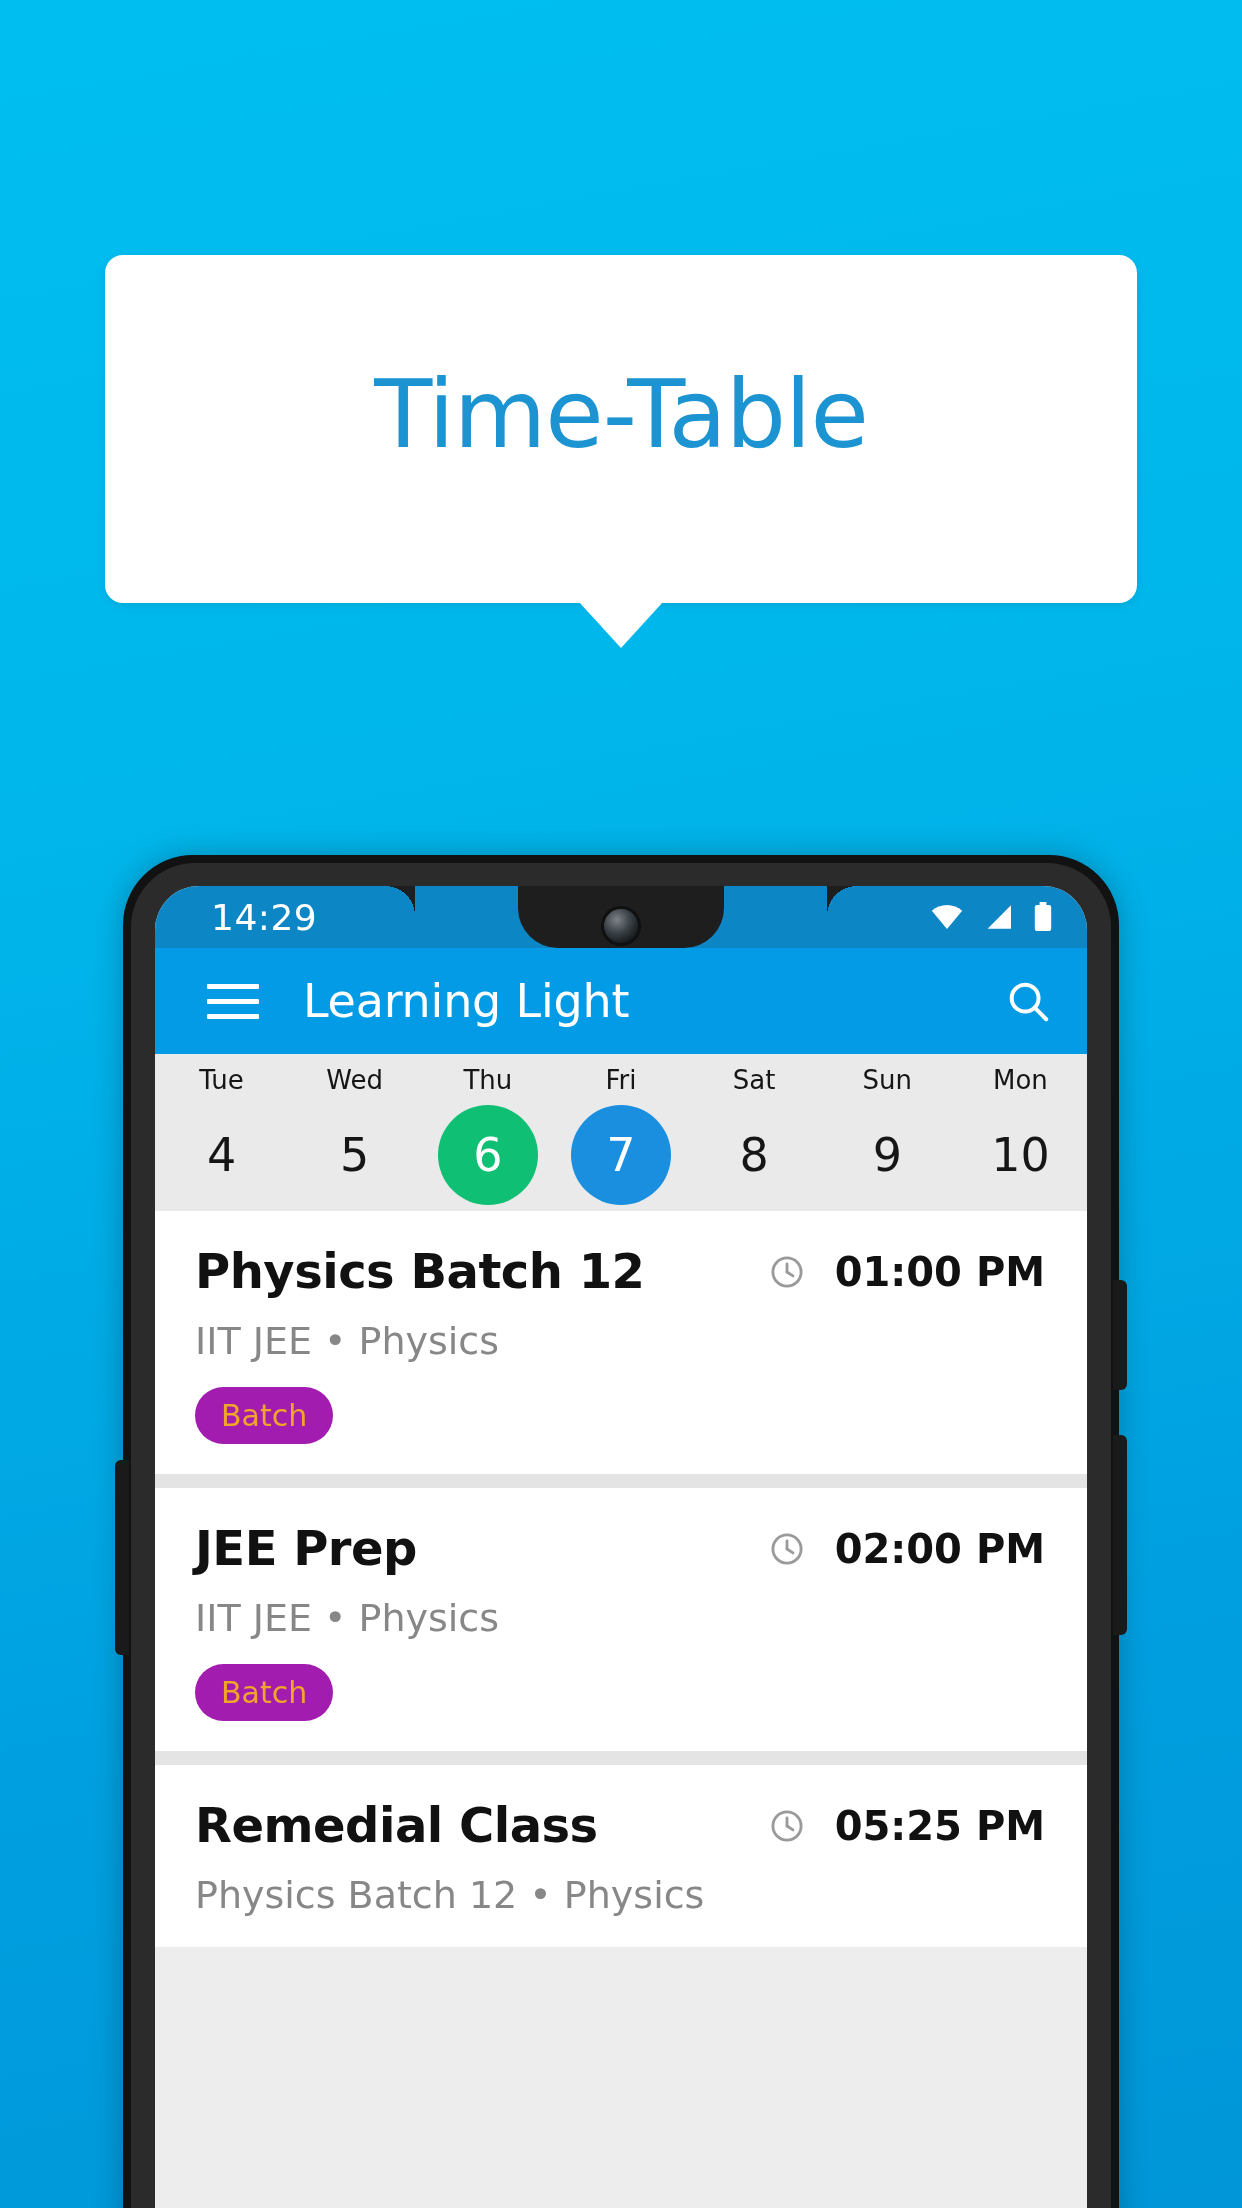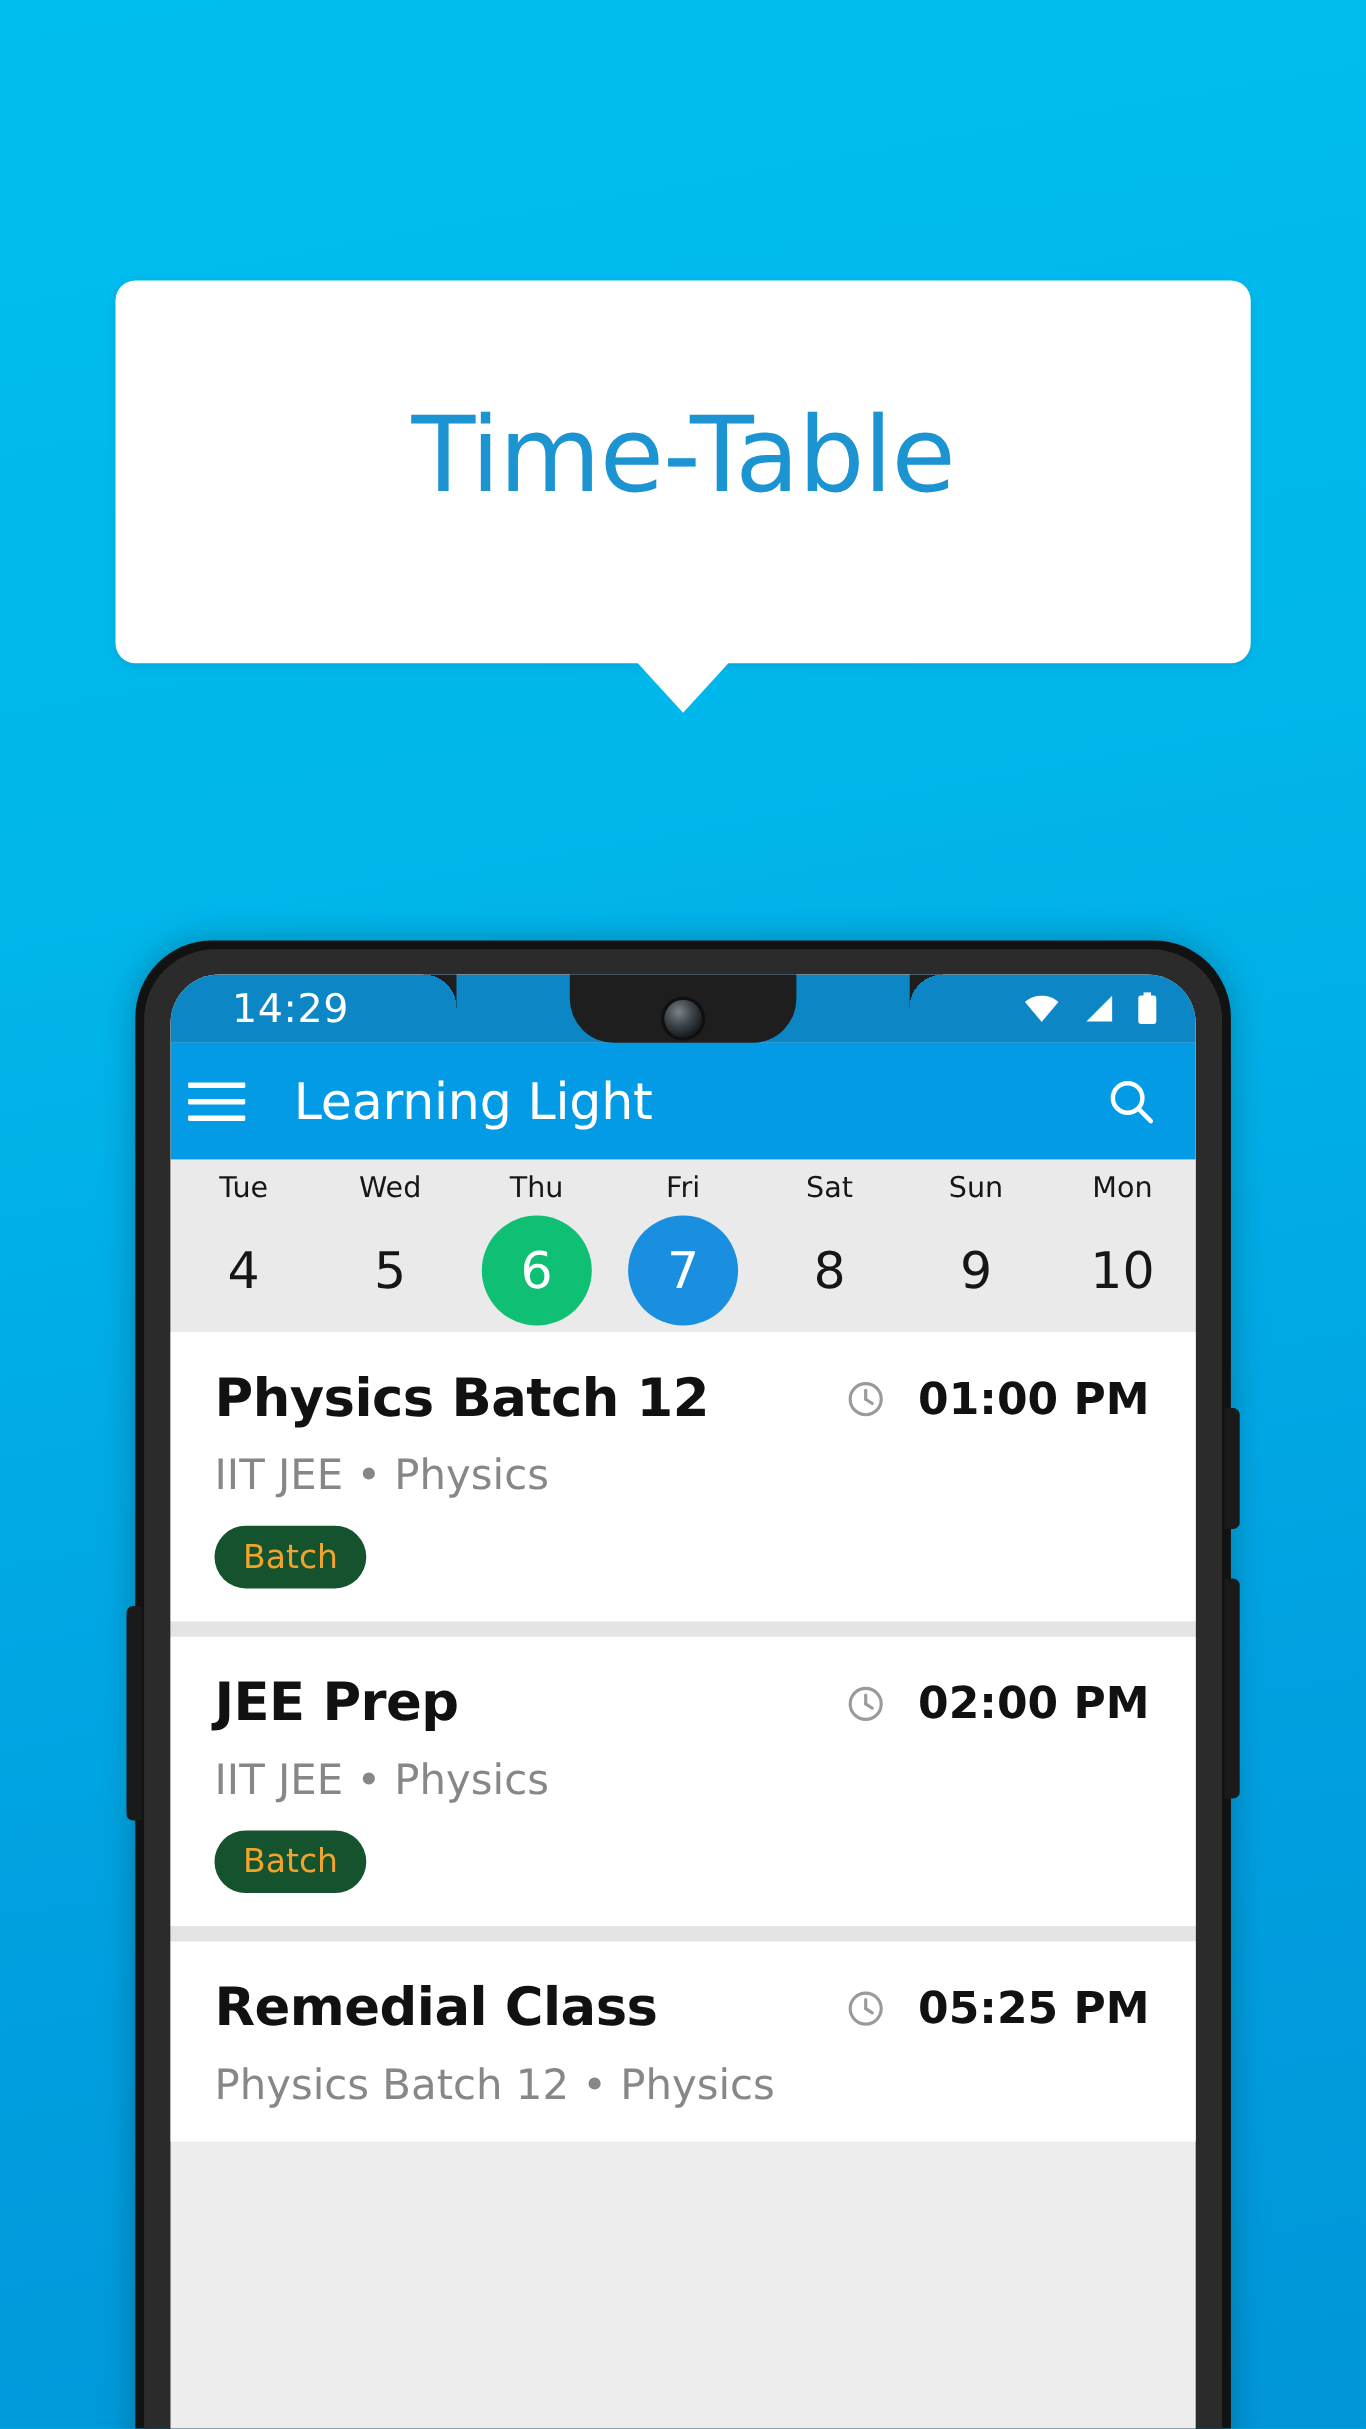--- a/index.html
+++ b/index.html
@@ -85,21 +85,21 @@
   }
   .status-time{position:absolute;left:56px;font-size:36px;font-weight:500;letter-spacing:0.5px;}
   .status-icons{position:absolute;right:34px;display:flex;align-items:center;gap:20px;}
   .ic-wifi{width:32px;height:24px;}
   .ic-signal{width:30px;height:26px;}
   .ic-batt{width:20px;height:30px;}
 
   
   .appbar{
     height:106px;background:#039BE5;display:flex;align-items:center;
-    padding:0 16px;position:relative;
+    padding:0 52px;position:relative;
   }
   .hamburger{width:52px;display:flex;flex-direction:column;gap:10px;cursor:pointer;}
   .hamburger span{display:block;height:5px;background:#FFFFFF;border-radius:1px;}
   .appbar-title{
     color:#FFFFFF;font-size:46px;font-weight:400;margin-left:44px;letter-spacing:-0.2px;
   }
   .search-icon{position:absolute;right:36px;top:50%;transform:translateY(-50%);width:46px;height:46px;cursor:pointer;}
 
   
   .weekstrip{background:#EAEAEA;padding:10px 0 6px 0;}
@@ -127,21 +127,21 @@
     cursor:pointer;
   }
   .class-top{display:flex;align-items:flex-start;justify-content:space-between;}
   .class-title{font-size:48px;font-weight:700;color:#111111;letter-spacing:-0.5px;}
   .class-time{display:flex;align-items:center;gap:30px;padding-top:6px;}
   .clock-icon{width:36px;height:36px;flex:none;}
   .class-time-txt{font-size:40px;font-weight:700;color:#111111;letter-spacing:0px;}
   .class-sub{font-size:38px;color:#878787;margin-top:20px;font-weight:400;}
   .badge{
     display:inline-block;margin-top:24px;
-    background:#14532d;color:#F0A42A;
+    background:#a21caf;color:#F0A42A;
     font-size:30px;padding:11px 26px;border-radius:30px;font-weight:400;
   }
 </style>
 </head>
 <body>
 
 <div id="stage">
 
   <div class="callout">
     <div class="callout-title">Time-Table</div>

